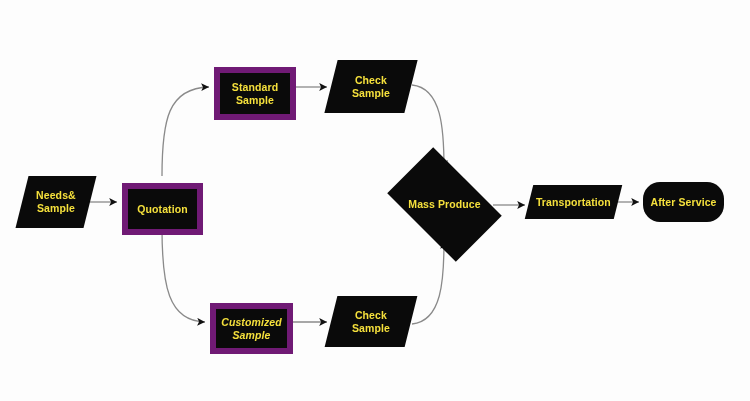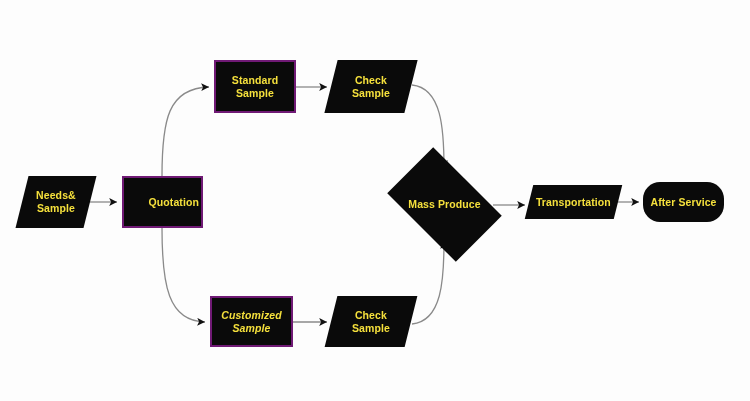--- a/index.html
+++ b/index.html
@@ -36,21 +36,22 @@
     letter-spacing: 0.1px;
     background: #0a0a0a;
     box-sizing: border-box;
   }
   .node-label {
     display: block;
     white-space: pre-line;
     padding: 0 2px;
   }
   .shape-rect {
-    border: 2px solid #701a75;
+    border: 6px solid #701a75;
+    margin-top: 7px;
   }
   .shape-parallelogram {
     transform: skewX(-14deg);
   }
   .shape-parallelogram .node-label {
     transform: skewX(14deg);
   }
   .shape-diamond {
     background: transparent;
   }
@@ -95,21 +96,21 @@
       <path d="M493,205 L525,205"></path>
       <path d="M618,202 L639,202"></path>
     </g>
   </svg>
 
   <div class="node shape-parallelogram" style="left:22px; top:176px; width:68px; height:52px;">
     <span class="node-label">Needs&amp;
 Sample</span>
   </div>
 
-  <div class="node shape-rect" style="left:122px; top:176px; width:81px; height:52px;justify-content:flex-end;">
+  <div class="node shape-rect" style="left:122px; top:176px; width:81px; height:52px;">
     <span class="node-label">Quotation</span>
   </div>
 
   <div class="node shape-rect" style="left:214px; top:60px; width:82px; height:53px;">
     <span class="node-label">Standard
 Sample</span>
   </div>
 
   <div class="node shape-parallelogram" style="left:331px; top:60px; width:80px; height:53px;">
     <span class="node-label">Check

